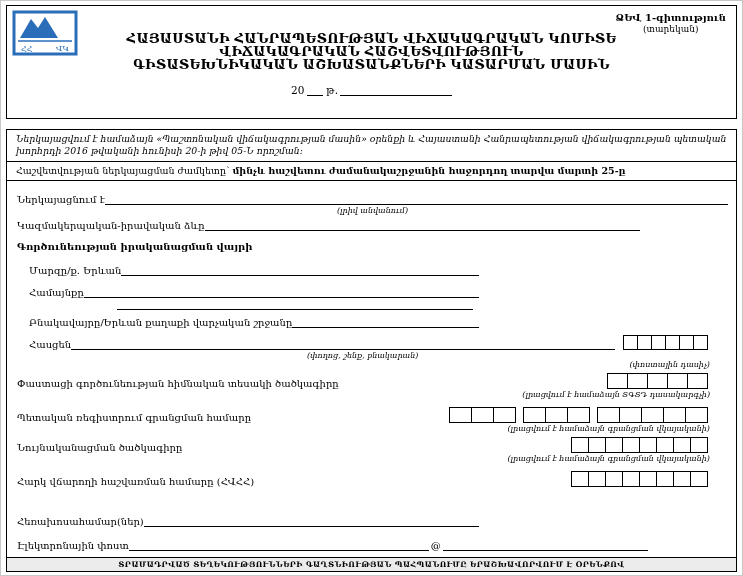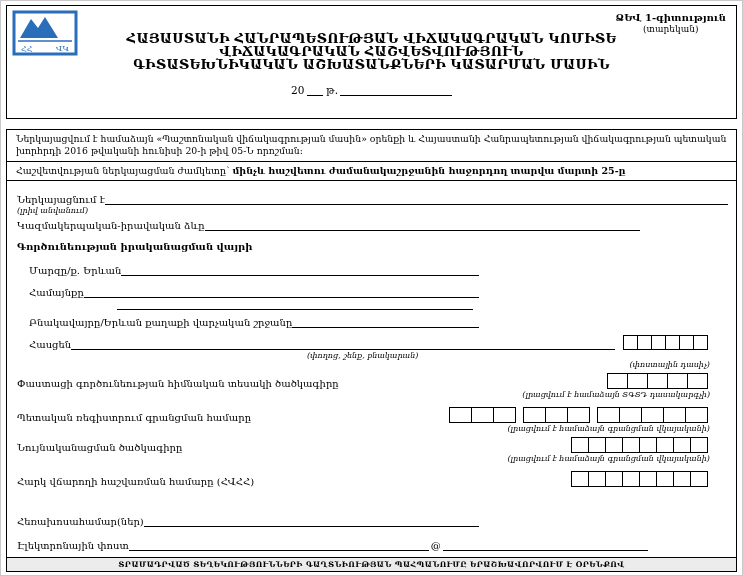--- a/index.html
+++ b/index.html
@@ -38,40 +38,41 @@
   }
   .year-line .fill { height: 12px; }
   .yw1 { width: 16px; margin: 0 3px; }
   .yw2 { width: 112px; margin-left: 2px; }
 
   
   .stack { margin: 10px 5px 0 5px; border: 1px solid #000; }
   .stack > div + div { border-top: 1px solid #000; }
 
   .legal-box {
+    font-style: italic;
     font-size: 9.3px;
     line-height: 12px;
     padding: 3px 9px 4px 9px;
   }
   .deadline-box { font-size: 9.5px; padding: 3px 9px 4px 9px; }
 
   
   .form-box { padding: 8px 8px 6px 10px; font-size: 10px; }
   .row { display: flex; align-items: flex-end; min-height: 16px; }
   .lbl { white-space: nowrap; }
   .ind { padding-left: 12px; }
   .fill { display: inline-block; border-bottom: 1px solid #000; height: 13px; }
   .grow { flex: 1; }
   .spacer { flex: 1; }
   .half { width: 462px; text-align: right; }
   .section { font-weight: bold; margin-top: 10px; }
   .mt2 { margin-top: 2px; } .mt4 { } .mt6 { margin-top: 6px; }
   .mt8 { margin-top: 8px; } .mt10 { margin-top: 4px; } .mt24 { margin-top: 24px; }
   .hint { font-style: italic; font-size: 8px; color: #000; }
-  .hint-center { margin-top: 1px; }
+  .hint-center { text-align: center; margin-top: 1px; }
   .hintrow { display: flex; margin-top: 1px; flex-direction: column; }
   .hintrow .h1 { margin-left: 290px; }
   .hintrow .h2 { margin-left: auto; margin-right: 18px; }
   .cont-line { margin-left: 100px; width: 356px; border-bottom: 1px solid #000; height: 12px; }
   .lf-fill { flex: 1; margin-right: 88px; }
   .w335 { width: 335px; } .w300 { width: 300px; } .w205 { width: 205px; }
   .at { padding: 0 2px; }
 
   
   .boxrow { display: inline-flex; align-items: flex-end; margin-left: 8px; margin-right: 20px; }

